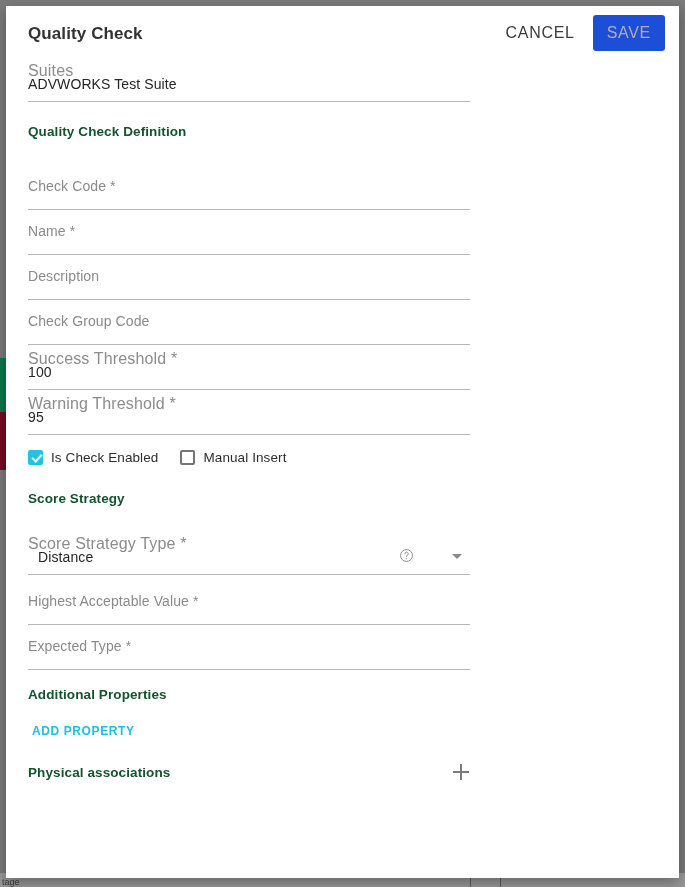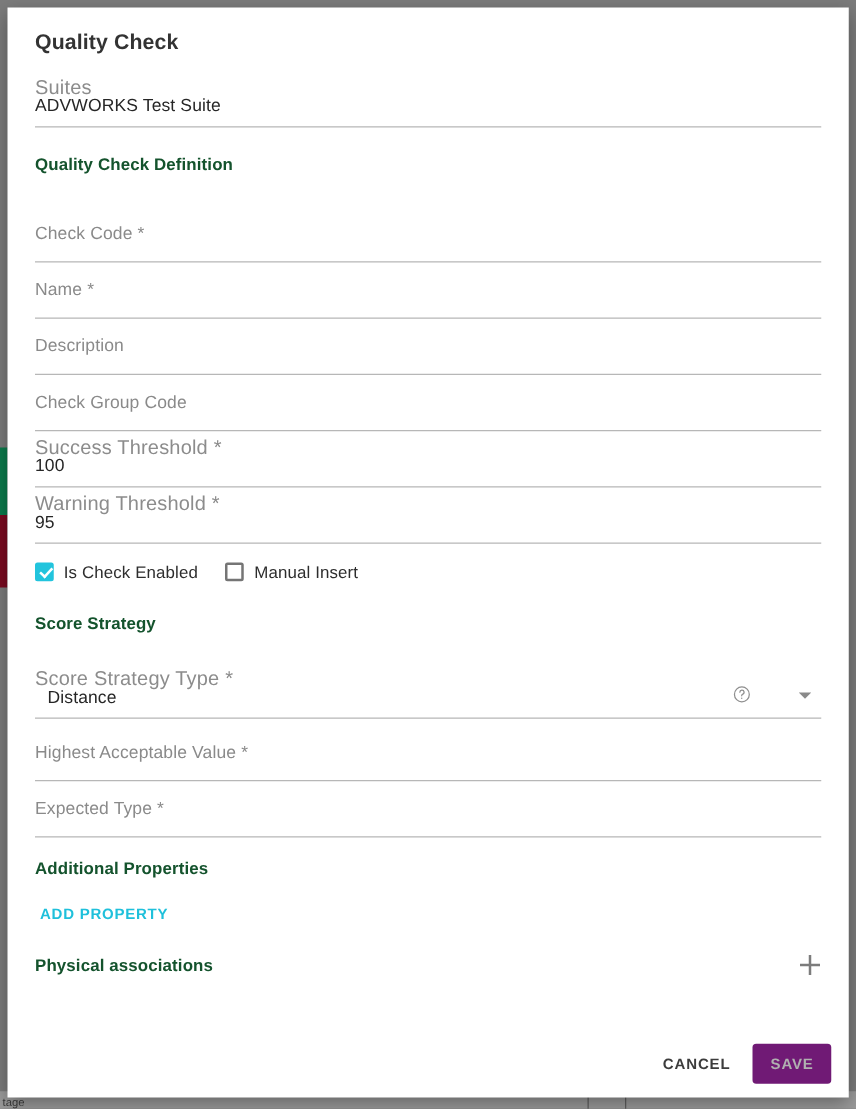--- a/index.html
+++ b/index.html
@@ -40,21 +40,21 @@
 
   
   #dialog {
     position: absolute;
     left: 6px; top: 6px;
     width: 673px; height: 872px;
     background: #ffffff;
     box-shadow: 0 5px 14px rgba(0,0,0,.35);
     overflow: hidden;
     display: flex;
-    flex-direction: column;
+    flex-direction: row;
   }
   #dialog-body {
     flex: 1 1 auto;
     padding: 0 16px;
     overflow: hidden;
     position: relative;
   }
 
   
   .dialog-title {
@@ -200,32 +200,32 @@
   #dialog-footer {
     flex: 0 0 auto;
     height: 54px;
     display: flex;
     align-items: center;
     justify-content: flex-end;
     padding-right: 14px;
     gap: 4px;
   }
   .footer-btn {
-    font-size: 12px;
-    font-weight: bold;
+    font-size: 16px;
+    font-weight: normal;
     letter-spacing: .7px;
     border: none;
     background: transparent;
     padding: 9px 14px;
     border-radius: 3px;
     cursor: pointer;
     color: #3c3c3c;
   }
   .footer-btn.disabled {
-    background: #701a75;
+    background: #1d4ed8;
     color: #b0b0b0;
     cursor: default;
   }
 </style>
 </head>
 <body>
 
 <div id="backdrop">
   <div class="bg-stripe" style="top:358px;height:54px;width:6px;background:#0b7a4b;"></div>
   <div class="bg-stripe" style="top:412px;height:58px;width:6px;background:#7a0a20;"></div>

